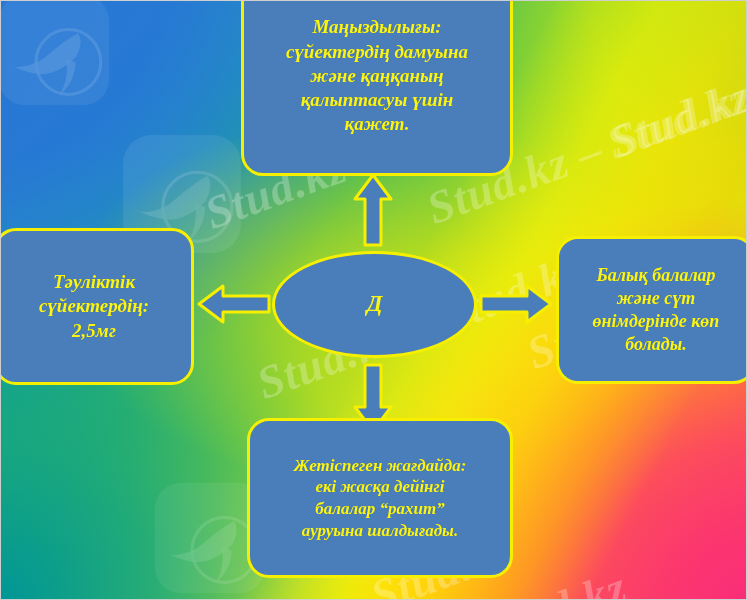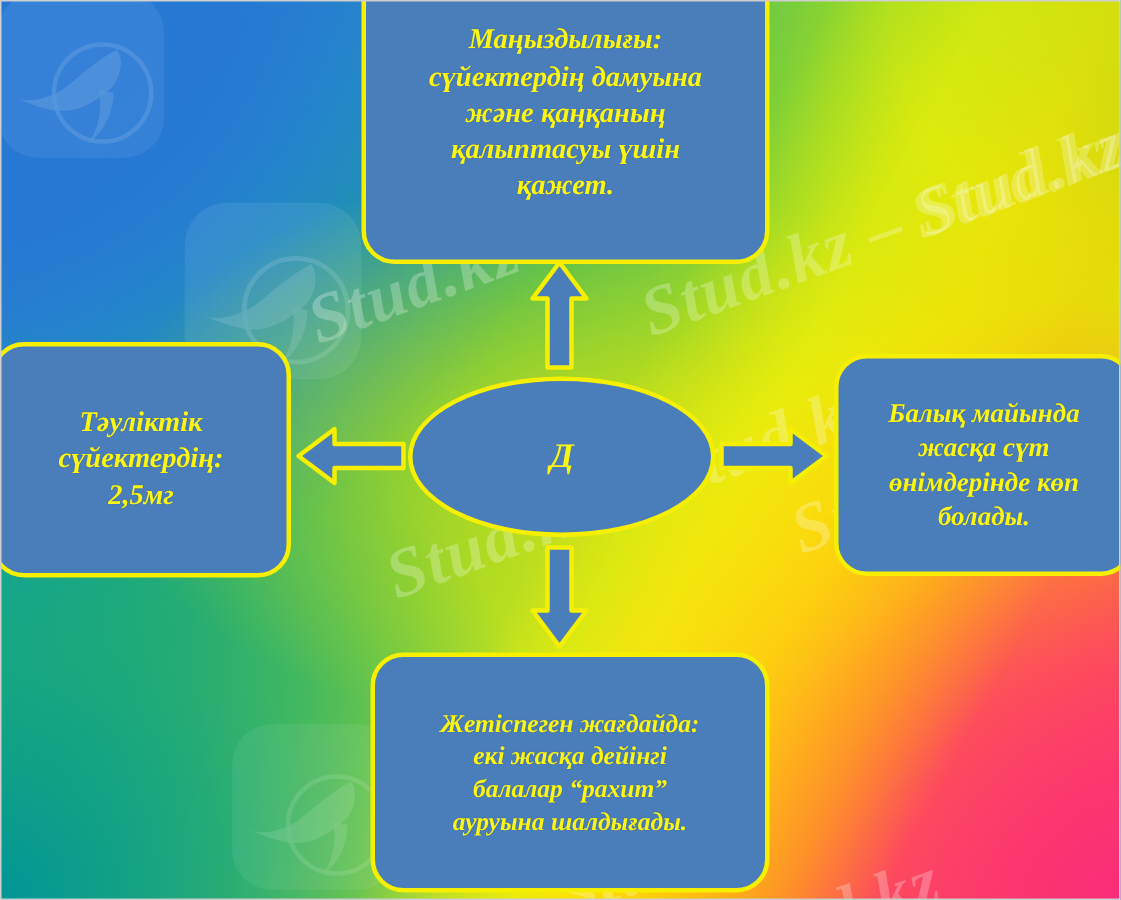--- a/index.html
+++ b/index.html
@@ -144,21 +144,21 @@
   .node-right {
     left: 556px;
     top: 236px;
     width: 200px;
     height: 148px;
     font-size: 18px;
     padding: 0 12px;
   }
   .node-bottom {
     left: 247px;
-    top: 435px;
+    top: 418px;
     width: 266px;
     height: 160px;
     font-size: 17px;
     padding: 0 18px;
   }
   .node p { margin: 16px; }
 
   
   .hub {
     position: absolute;
@@ -265,21 +265,21 @@
 
   <div class="node node-top">
     <p>Маңыздылығы: сүйектердің дамуына және қаңқаның қалыптасуы үшін қажет.</p>
   </div>
 
   <div class="node node-left">
     <p>Тәуліктік сүйектердің: 2,5мг</p>
   </div>
 
   <div class="node node-right">
-    <p>Балық майында жасқа сүт өнімдерінде көп болады.</p>
+    <p>Балық балалар және сүт өнімдерінде көп болады.</p>
   </div>
 
   <div class="node node-bottom">
     <p>Жетіспеген жағдайда: екі жасқа дейінгі балалар “рахит” ауруына шалдығады.</p>
   </div>
 
   <div class="hub">
     <div>
       <div>Д</div>
     </div>

